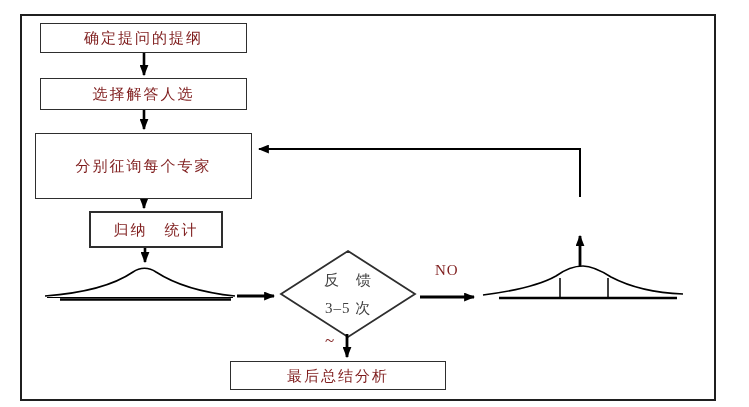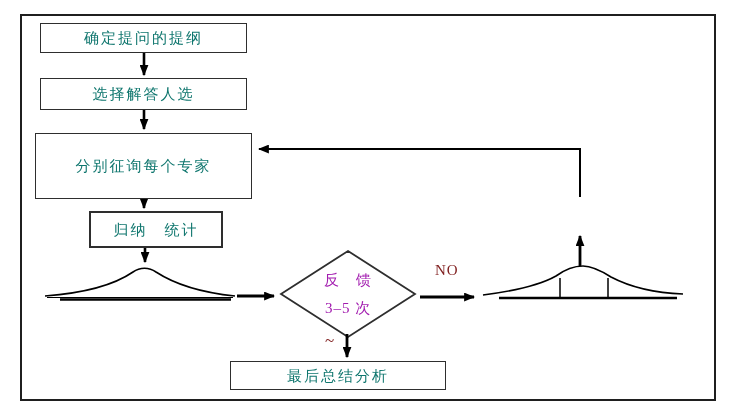--- a/index.html
+++ b/index.html
@@ -27,21 +27,21 @@
   }
   .node {
     position: absolute;
     box-sizing: border-box;
     border: 1.6px solid #2e2e2e;
     background: #ffffff;
     display: flex;
     flex-direction: column;
     align-items: center;
     justify-content: center;
-    color: #0f766e;
+    color: #7f1d1d;
     font-size: 15px;
     letter-spacing: 2px;
     white-space: pre;
     line-height: 22px;
     z-index: 2;
   }
   #svg-layer {
     position: absolute;
     left: 0;
     top: 0;
@@ -61,21 +61,21 @@
     position: absolute;
     left: 281px;
     top: 253px;
     width: 134px;
     height: 82px;
     display: flex;
     flex-direction: column;
     align-items: center;
     justify-content: center;
     gap: 9px;
-    color: #a21caf;
+    color: #404040;
     font-size: 15px;
     letter-spacing: 1px;
     white-space: pre;
     z-index: 2;
   }
 </style>
 </head>
 <body>
 
 <div id="stage">

